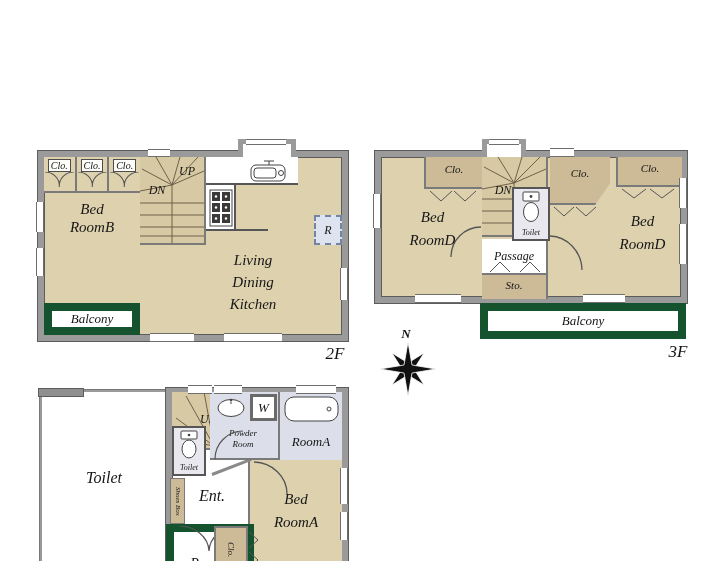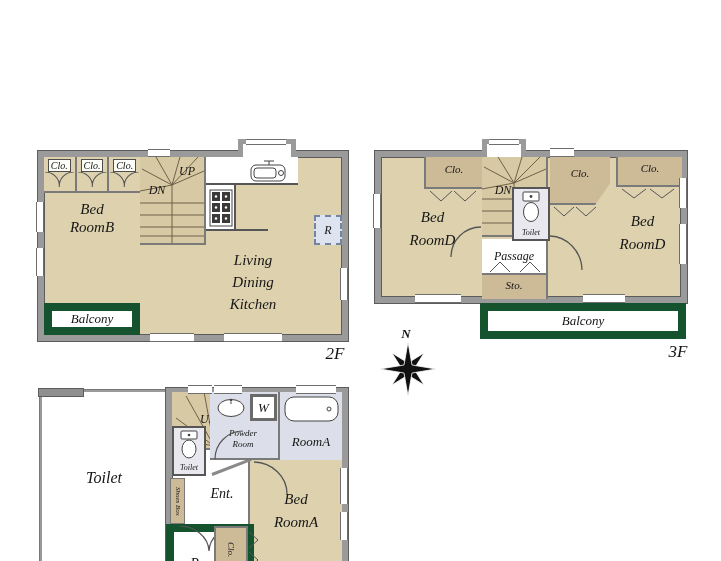--- a/index.html
+++ b/index.html
@@ -240,21 +240,21 @@
         <circle cx="10" cy="5" r="1.3" fill="#444"></circle>
         <ellipse cx="10" cy="19" rx="7" ry="9" fill="#fff" stroke="#444"></ellipse>
       </svg>
       <div class="lbl" style="left:0;bottom:1px;width:100%;font-size:8px">Toilet</div>
     </div>
 
     <div class="room vbox" style="left:170px;top:430px;width:15px;height:46px;background:#cdbb98;border:1px solid #7a7a7a;z-index:2">
       <span class="vt" style="font-size:7px">Shoes Box</span>
     </div>
 
-    <div class="lbl" style="left:196px;top:438px;width:52px;font-size:14px">Ent.</div>
+    <div class="lbl" style="left:186px;top:438px;width:52px;font-size:16px">Ent.</div>
 
     <div class="thinbox" style="left:166px;top:476px;width:88px;height:54px">
       <div class="lbl" style="left:2px;top:24px;width:62px;font-size:14px">Porch</div>
     </div>
     <svg class="ab" style="left:178px;top:478px;z-index:3" width="62" height="26" viewBox="0 0 62 26">
       <path d="M1,0 A30,26 0 0 1 31,25 M61,0 A30,26 0 0 0 31,25" fill="none" stroke="#555" stroke-width="1.2"></path>
       </svg>
 
     <div class="room vbox" style="left:214px;top:478px;width:34px;height:48px;background:#cdbb98;border:2px solid #7a7a7a;z-index:3">
       <span class="vt" style="font-size:9px">Clo.</span>

